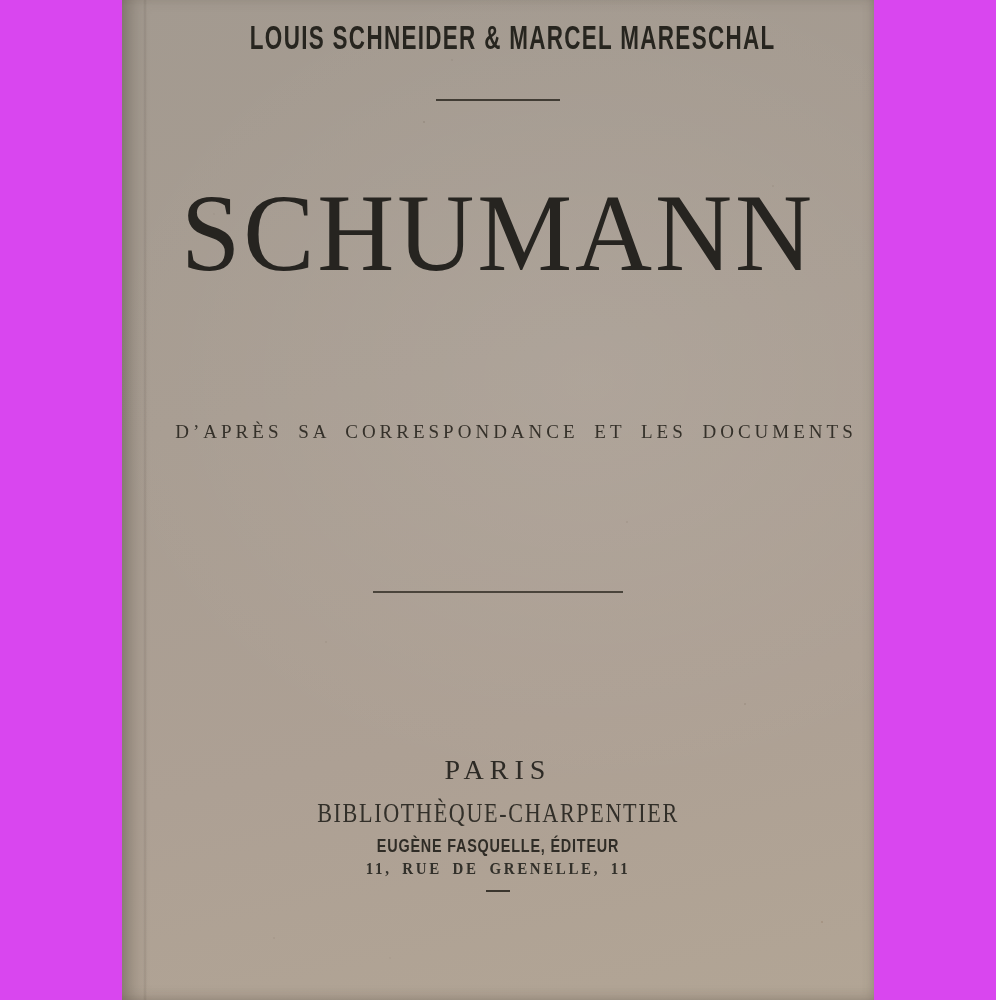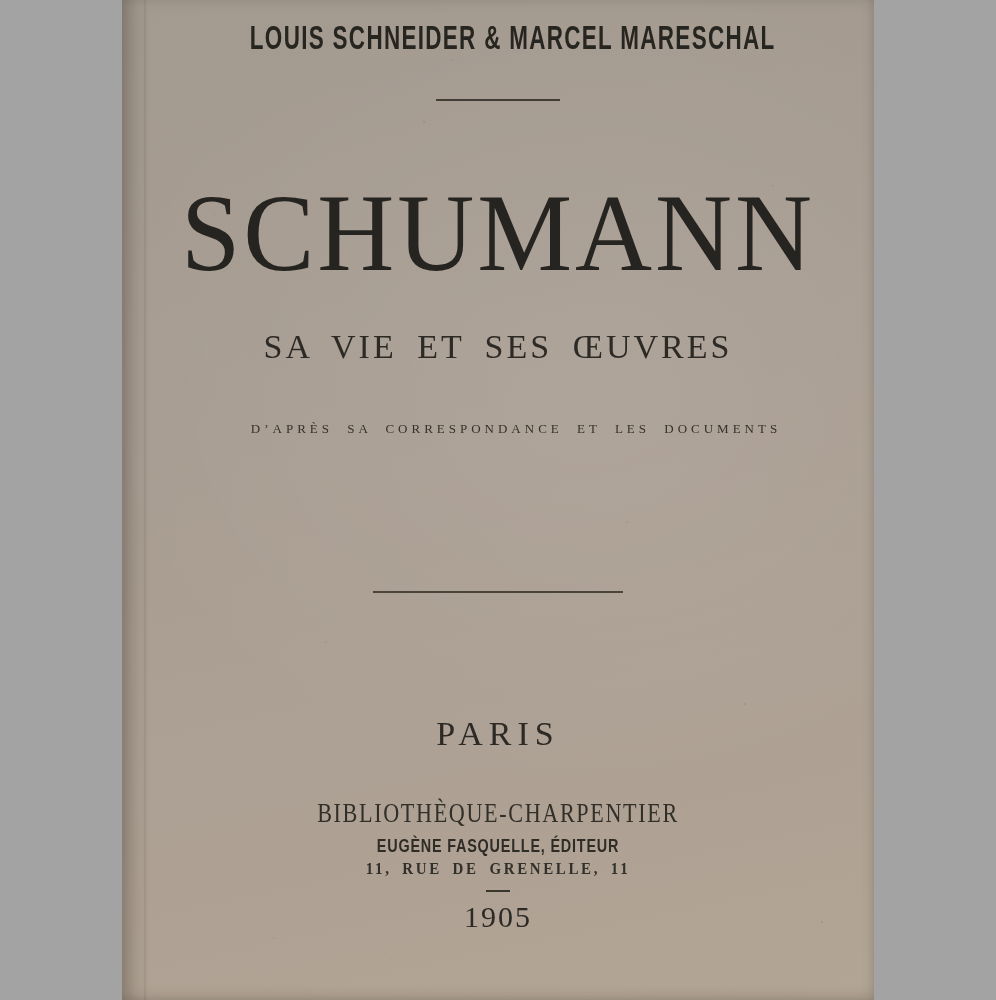--- a/index.html
+++ b/index.html
@@ -1,20 +1,20 @@
 <!DOCTYPE html>
 <html><head>
 <meta charset="utf-8">
 <style>
   html, body { margin: 0; padding: 0; background: #ffffff; }
   .photo {
     position: relative;
     width: 996px;
     height: 1000px;
-    background: #a3a3a3;
+    background: #d946ef;
     overflow: hidden;
     font-family: "Liberation Serif", serif;
   }
   
   .page {
     position: absolute;
     left: 122px;
     top: 0;
     width: 752px;
     height: 1000px;
@@ -88,31 +88,31 @@
     transform: scaleX(0.97);
   }
   .book-subtitle {
     top: 330px;
     font-size: 34px;
     letter-spacing: 3px;
     word-spacing: 9px;
     color: #2d2a25;
   }
   .desc {
-    font-size: 13px;
+    font-size: 19px;
     letter-spacing: 4px;
     word-spacing: 7px;
     color: #35312a;
     margin-left: 36px;
   }
   .desc-1 { top: 422px; }
   .desc-2 { top: 462px; }
   .imprint-city {
-    top: 717px;
-    font-size: 34px;
+    top: 756px;
+    font-size: 28px;
     letter-spacing: 6px;
     color: #2d2a25;
     text-align: center;
   }
   .imprint-publisher {
     top: 800px;
     font-size: 27px;
     letter-spacing: 2px;
     color: #322f29;
     transform: scaleX(0.82);
@@ -154,33 +154,31 @@
 <div class="photo">
   <div class="page">
     <div class="speckles"></div>
 
     <div class="txt author">LOUIS SCHNEIDER &amp; MARCEL MARESCHAL</div>
 
     <div class="rule rule-top"></div>
 
     <div class="txt book-title">SCHUMANN</div>
 
-    <div class="txt book-subtitle">SA VIE ET SES ŒUVRES</div>
 
     <div class="txt desc desc-1">D’APRÈS SA CORRESPONDANCE ET LES DOCUMENTS</div>
 
 
     <div class="rule rule-middle"></div>
 
     <div class="txt imprint-city">PARIS</div>
 
     <div class="txt imprint-publisher">BIBLIOTHÈQUE-CHARPENTIER</div>
 
     <div class="txt imprint-editor">EUGÈNE FASQUELLE, ÉDITEUR</div>
 
     <div class="txt imprint-address">11, RUE DE GRENELLE, 11</div>
 
     <div class="rule rule-dash"></div>
 
-    <div class="txt imprint-year">1905</div>
 
   </div>
 </div>
 
 </body></html>

